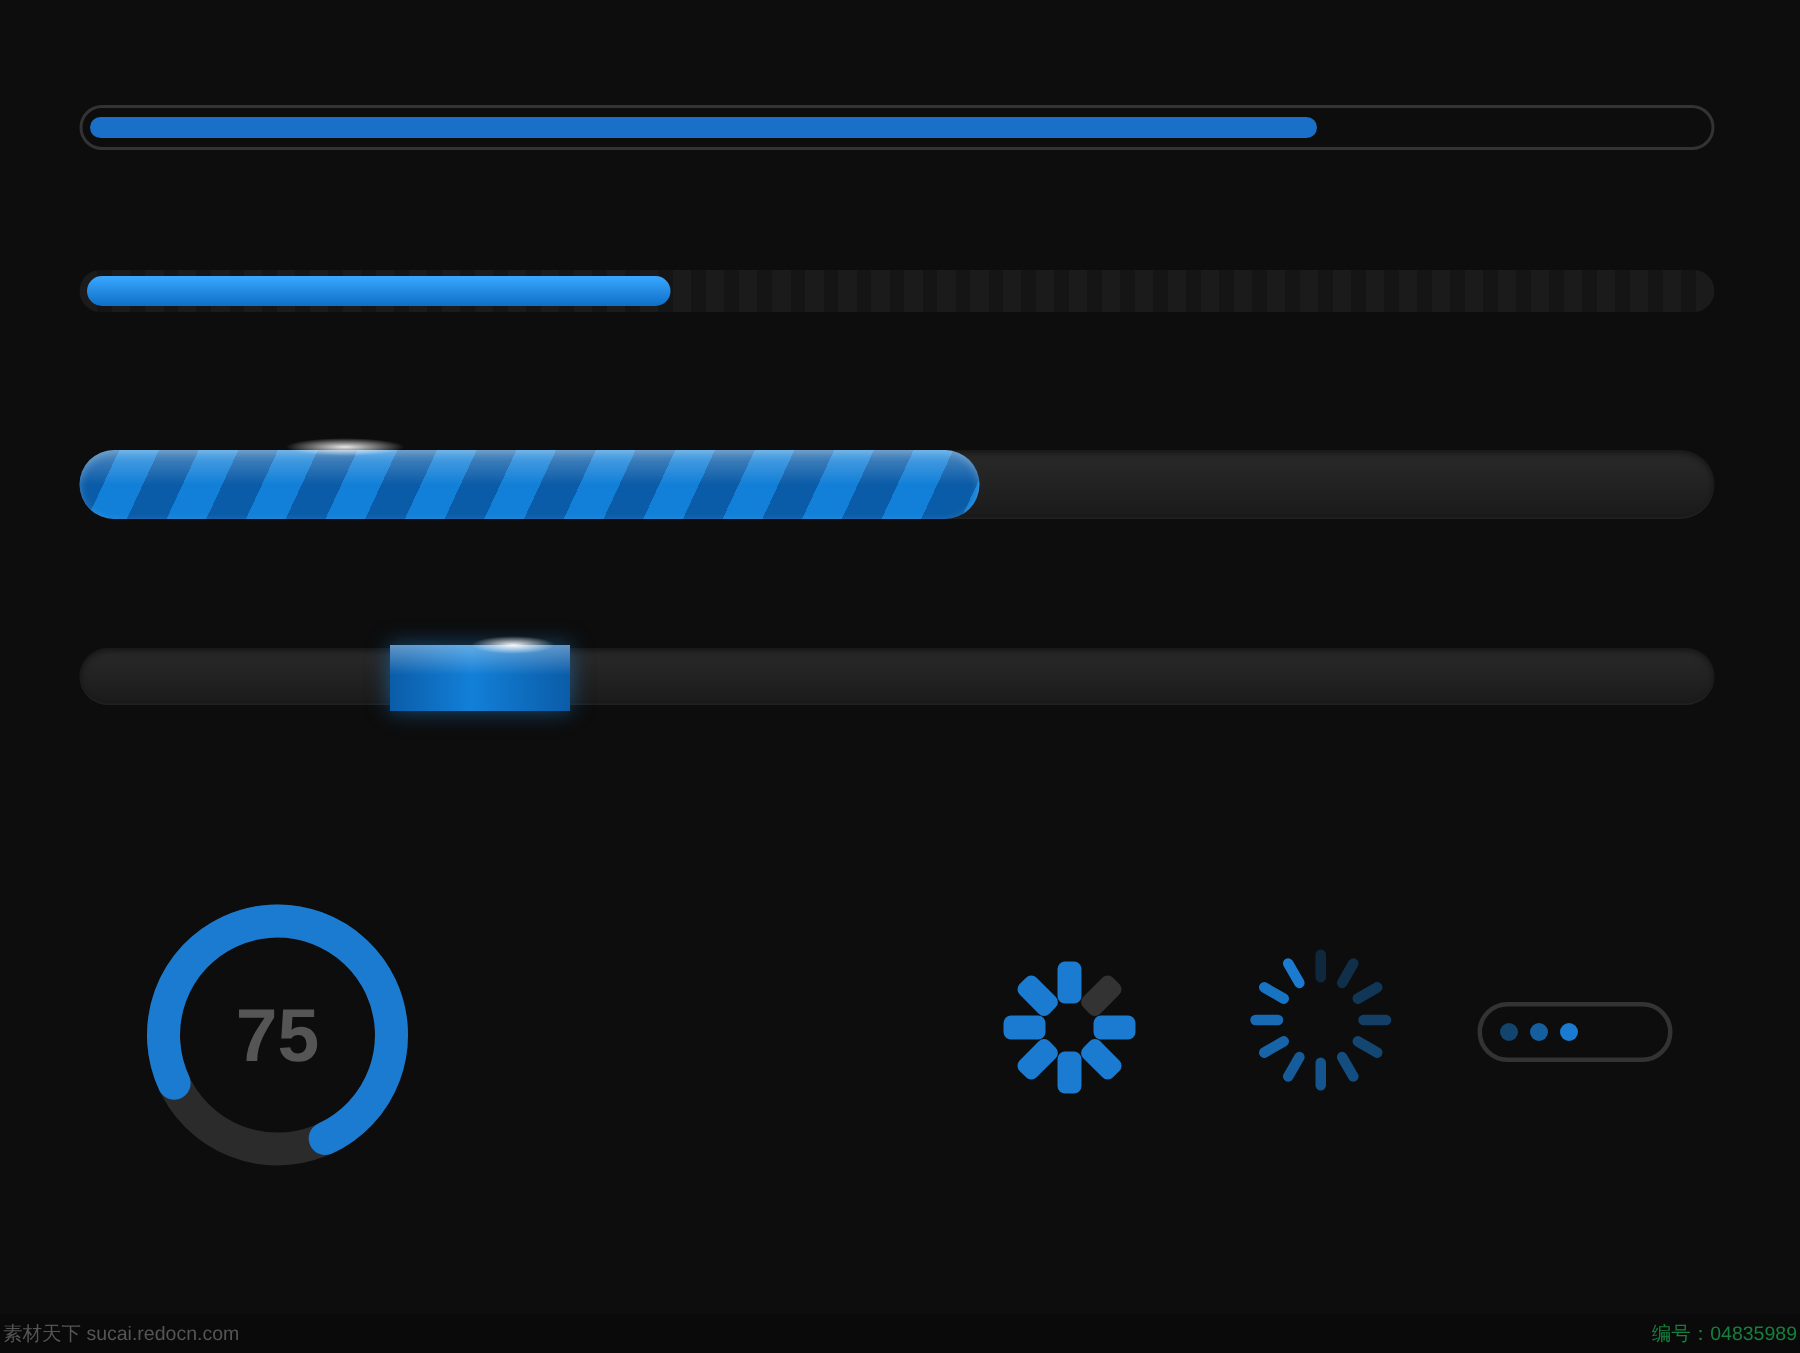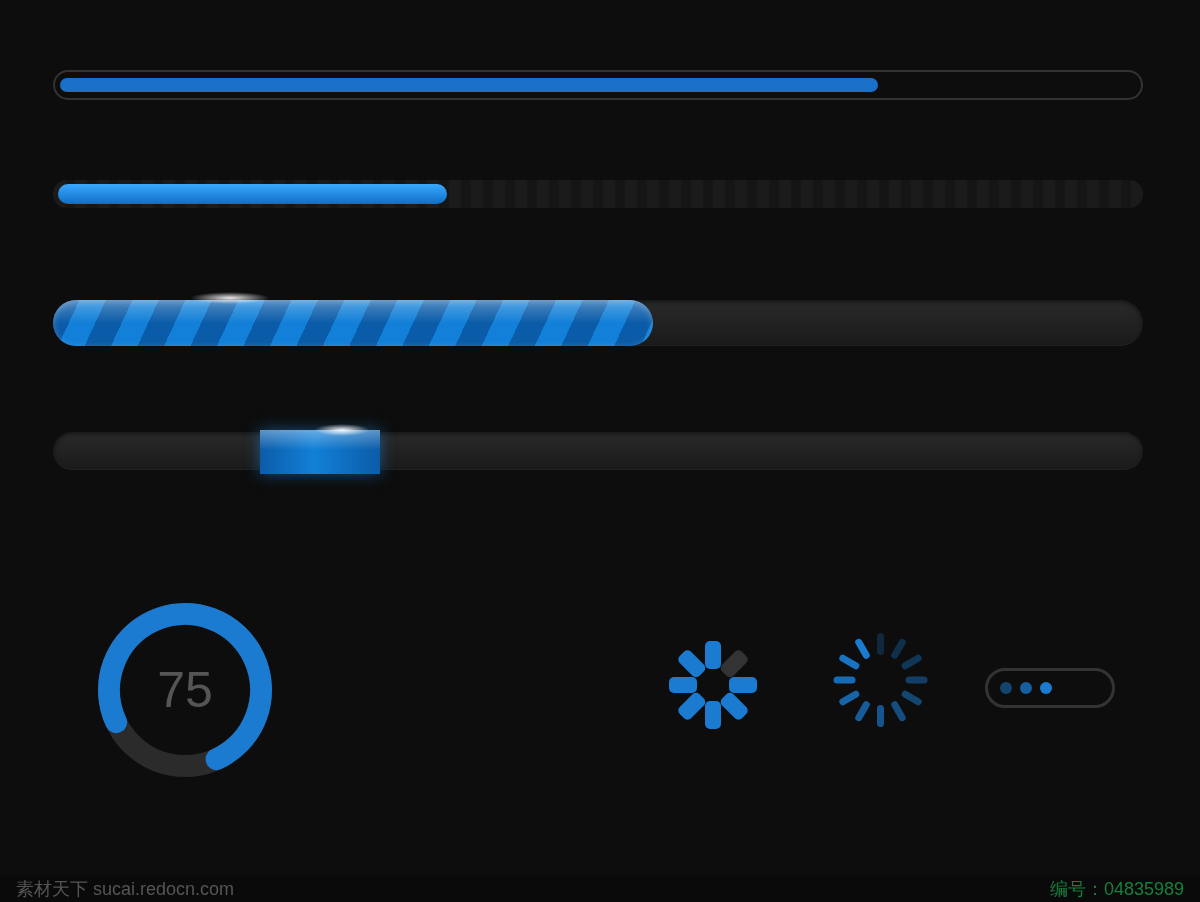--- a/index.html
+++ b/index.html
@@ -138,21 +138,21 @@
       top: 600px;
       width: 180px;
       height: 180px;
     }
     .circular-value {
       position: absolute;
       left: 0; top: 0; width: 100%; height: 100%;
       display: flex; align-items: center; justify-content: center;
       color: #555;
       font-size: 50px;
-      font-weight: normal;
+      font-weight: bold;
     }
 
     
     .spinner-1 {
       position: absolute;
       left: 668px;
       top: 640px;
       width: 90px;
       height: 90px;
     }
@@ -202,23 +202,23 @@
     }
 
     
     .footer {
       position: absolute;
       left: 0; right: 0; bottom: 0;
       height: 26px;
       background: #0a0a0a;
       display: flex;
       align-items: center;
-      padding: 0 16px;
+      padding: 0 2px;
       color: #555;
-      font-size: 18px;
+      font-size: 13px;
       font-family: "Microsoft YaHei", Arial, sans-serif;
     }
     .footer .right { margin-left: auto; color: #15803d; }
   </style>
 </head>
 <body>
 
 <div class="progress-1-track"></div>
 <div class="progress-1-fill" id="p1fill" style="width: 817.76px;"></div>
 

